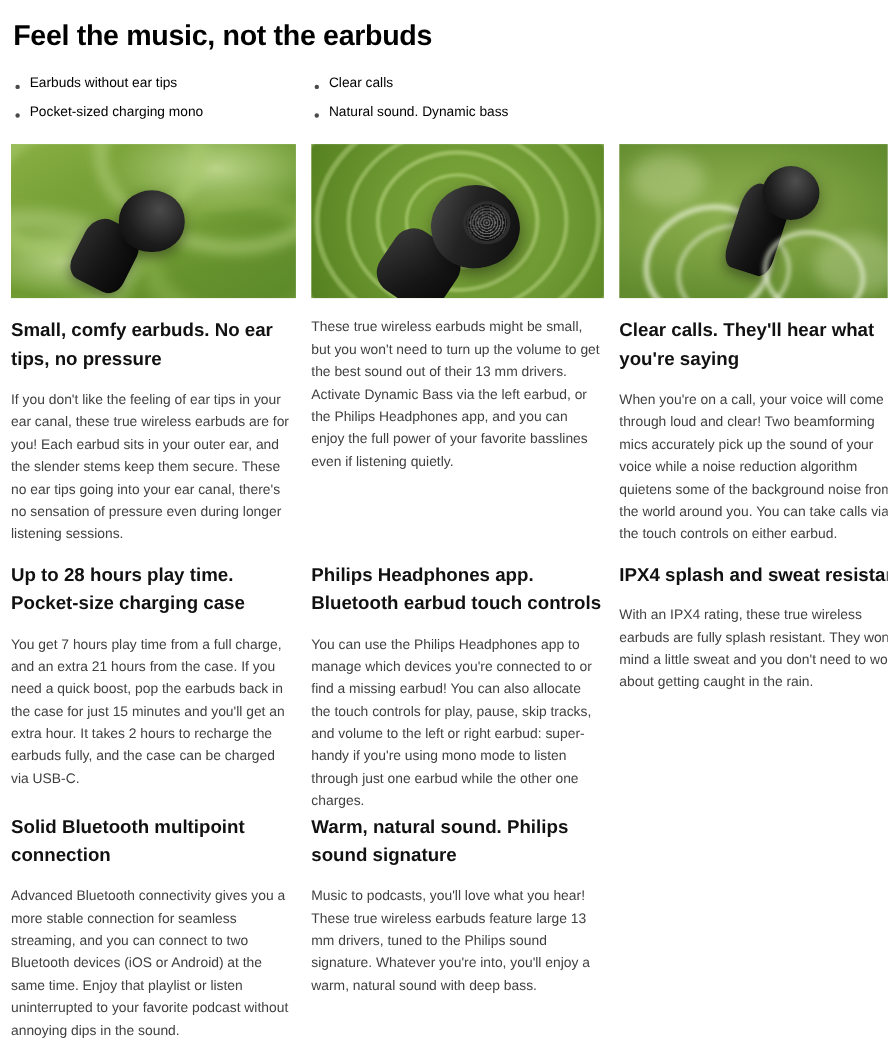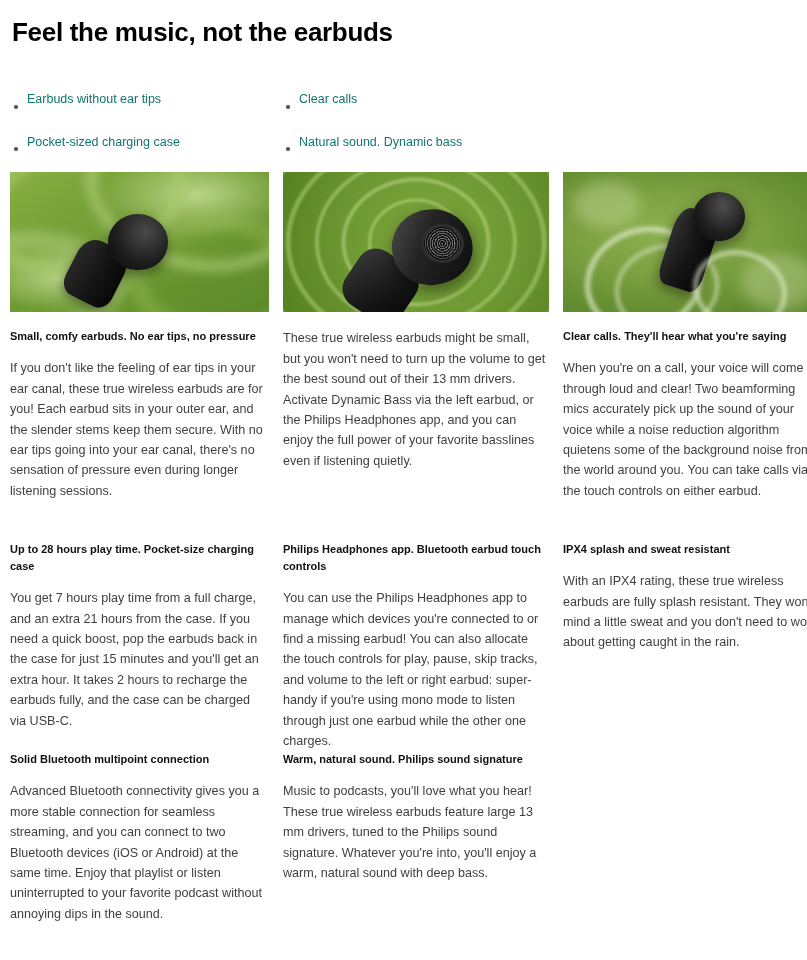--- a/index.html
+++ b/index.html
@@ -38,26 +38,25 @@
     margin: 0 0 14px 0;
   }
 
   .highlights-col {
     width: 272px;
     padding-left: 4px;
   }
 
   .highlight-item {
     display: flex;
-    align-items: flex-end;
+    align-items: center;
     font-size: 12.5px;
-    color: #0f766e;
+    color: #000000;
     line-height: 1.5;
     margin-bottom: 7px;
-    margin-top: 24px;
   }
 
   .bullet-dot {
     flex: 0 0 auto;
     width: 4px;
     height: 4px;
     border-radius: 50%;
     background: #4a4a4a;
     margin: 7px 9px 0 0;
   }
@@ -218,56 +217,56 @@
     border: 5px solid rgba(233,243,214,.72);
     filter: blur(2px);
     background: transparent;
   }
   .water-a { left: 8%;  top: 40%; width: 46%; height: 74%; transform: rotate(-22deg); }
   .water-b { left: 20%; top: 52%; width: 40%; height: 62%; border-width: 3px; transform: rotate(-12deg); }
   .water-c { left: 50%; top: 56%; width: 36%; height: 56%; border-width: 4px; transform: rotate(16deg); }
 
   
   .feature-heading {
-    font-size: 11px;
+    font-size: 17px;
     font-weight: bold;
     color: #111111;
     line-height: 1.55;
     margin-bottom: 13px;
   }
 
   .feature-body {
     font-size: 12.6px;
     color: #3f3f3f;
     line-height: 1.62;
   }
 
   
-  .row-2 { margin-top: 40px; }
+  .row-2 { margin-top: 14px; }
   .row-3 { }
 
   .row-2 .feature-cell,
   .row-3 .feature-cell { padding-top: 0; }
 </style>
 </head>
 <body>
 
 <div class="page">
 
   <h1 class="page-title">Feel the music, not the earbuds</h1>
 
   <div class="highlights">
     <div class="highlights-col">
       <div class="highlight-item">
         <span class="bullet-dot"></span>
         <span>Earbuds without ear tips</span>
       </div>
       <div class="highlight-item">
         <span class="bullet-dot"></span>
-        <span>Pocket-sized charging case</span>
+        <span>Pocket-sized charging mono</span>
       </div>
     </div>
     <div class="highlights-col">
       <div class="highlight-item">
         <span class="bullet-dot"></span>
         <span>Clear calls</span>
       </div>
       <div class="highlight-item">
         <span class="bullet-dot"></span>
         <span>Natural sound. Dynamic bass</span>
@@ -280,21 +279,21 @@
     <div class="feature-cell">
       <div class="media media-ear">
         <span class="fold fold-a"></span>
         <span class="fold fold-b"></span>
         <span class="fold fold-c"></span>
         <span class="fold fold-d"></span>
         <span class="earbud-a-stem"></span>
         <span class="earbud-a"></span>
       </div>
       <div class="feature-heading">Small, comfy earbuds. No ear tips, no pressure</div>
-      <div class="feature-body">If you don't like the feeling of ear tips in your ear canal, these true wireless earbuds are for you! Each earbud sits in your outer ear, and the slender stems keep them secure. With no ear tips going into your ear canal, there's no sensation of pressure even during longer listening sessions.</div>
+      <div class="feature-body">If you don't like the feeling of ear tips in your ear canal, these true wireless earbuds are for you! Each earbud sits in your outer ear, and the slender stems keep them secure. These no ear tips going into your ear canal, there's no sensation of pressure even during longer listening sessions.</div>
     </div>
 
     <div class="feature-cell">
       <div class="media media-sound">
         <span class="ripple" style="width:36%;height:62%;border-width:3px;border-color:rgba(175,208,118,.70);"></span>
         <span class="ripple" style="width:56%;height:92%;border-width:4px;border-color:rgba(182,212,126,.60);"></span>
         <span class="ripple" style="width:76%;height:122%;border-width:4px;border-color:rgba(190,218,136,.50);"></span>
         <span class="ripple" style="width:98%;height:152%;border-width:5px;border-color:rgba(198,223,146,.42);"></span>
         <span class="ripple" style="width:122%;height:186%;border-width:5px;border-color:rgba(204,227,154,.34);"></span>
         <span class="ripple" style="width:148%;height:222%;border-width:6px;border-color:rgba(210,231,164,.26);"></span>

